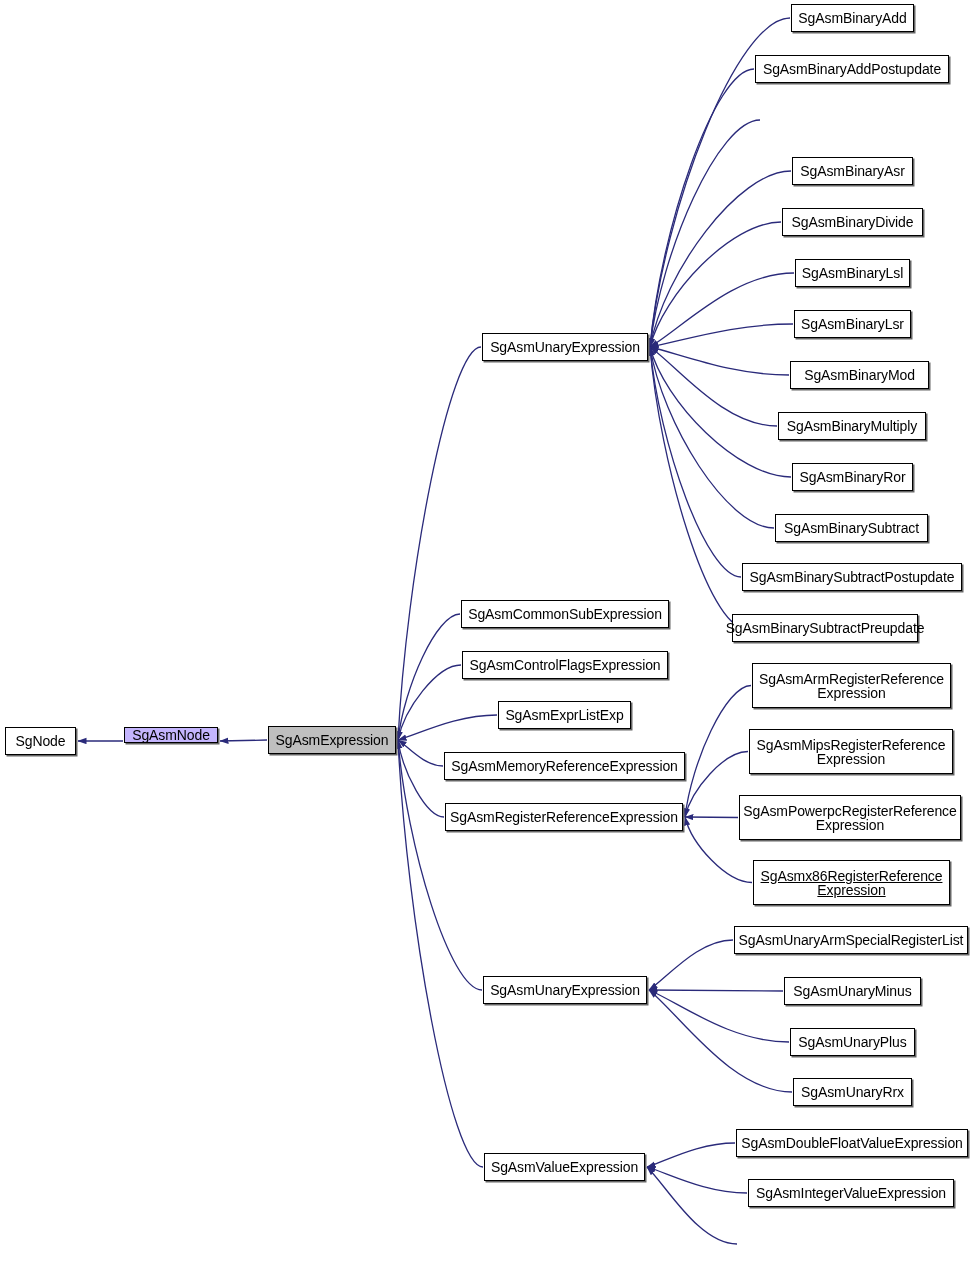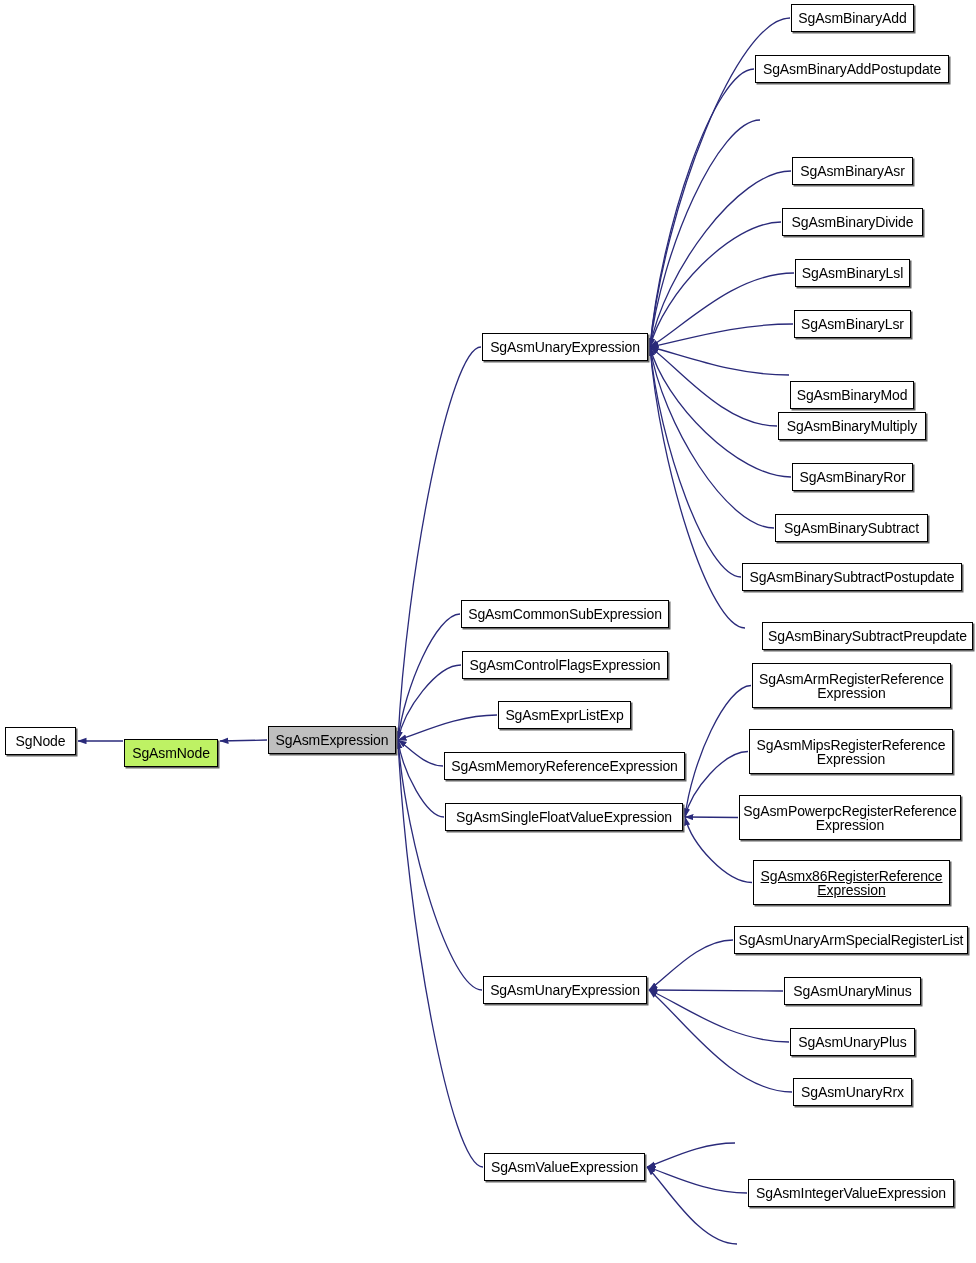--- a/index.html
+++ b/index.html
@@ -83,48 +83,49 @@
       <path d="M752,882.5 C726.54,882.5 691.7,844.51 685,817" fill="none" stroke="#2a2a7a" stroke-width="1.3" marker-end="url(#arrow)"></path>
       <path d="M733,940 C697.72,940 667.48,977.5 649,990" fill="none" stroke="#2a2a7a" stroke-width="1.3" marker-end="url(#arrow)"></path>
       <path d="M783,991 L649,990" fill="none" stroke="#2a2a7a" stroke-width="1.3" marker-end="url(#arrow)"></path>
       <path d="M789,1042 C730.2,1042 679.8,1003 649,990" fill="none" stroke="#2a2a7a" stroke-width="1.3" marker-end="url(#arrow)"></path>
       <path d="M792,1092 C731.94,1092 680.46,1015.5 649,990" fill="none" stroke="#2a2a7a" stroke-width="1.3" marker-end="url(#arrow)"></path>
       <path d="M735,1143 C698.04,1143 666.36,1161 647,1167" fill="none" stroke="#2a2a7a" stroke-width="1.3" marker-end="url(#arrow)"></path>
       <path d="M747,1193 C705,1193 669,1173.5 647,1167" fill="none" stroke="#2a2a7a" stroke-width="1.3" marker-end="url(#arrow)"></path>
       <path d="M737,1244 C699.2,1244 666.8,1186.25 647,1167" fill="none" stroke="#2a2a7a" stroke-width="1.3" marker-end="url(#arrow)"></path>
     </svg>
 <div class="node" style="left: 5px; top: 727px; width: 71px; height: 28px; border-color: rgb(0, 0, 0); background: rgb(255, 255, 255); box-shadow: rgb(102, 102, 102) 1.5px 1.5px 0px 0px;">SgNode</div>
-    <div class="node" style="left: 124px; top: 727px; width: 94px; height: 28px; border-color: rgb(0, 0, 0); background: #bef264; box-shadow: rgb(102, 102, 102) 1.5px 1.5px 0px 0px; margin-top: 12px;">SgAsmNode</div>
+    <div class="node" style="left: 124px; top: 727px; width: 94px; height: 16px; border-color: rgb(0, 0, 0); background: #c4b5fd; box-shadow: rgb(102, 102, 102) 1.5px 1.5px 0px 0px;">SgAsmNode</div>
     <div class="node highlight" style="left: 268px; top: 726px; width: 128px; height: 28px; border-color: rgb(0, 0, 0); background: rgb(191, 191, 191); box-shadow: rgb(102, 102, 102) 1.5px 1.5px 0px 0px;">SgAsmExpression</div>
     <div class="node" style="left: 482px; top: 333px; width: 166px; height: 28px; border-color: rgb(0, 0, 0); background: rgb(255, 255, 255); box-shadow: rgb(102, 102, 102) 1.5px 1.5px 0px 0px;">SgAsmUnaryExpression</div>
     <div class="node" style="left: 791px; top: 4px; width: 123px; height: 28px; border-color: rgb(0, 0, 0); background: rgb(255, 255, 255); box-shadow: rgb(102, 102, 102) 1.5px 1.5px 0px 0px;">SgAsmBinaryAdd</div>
     <div class="node" style="left: 755px; top: 55px; width: 194px; height: 28px; border-color: rgb(0, 0, 0); background: rgb(255, 255, 255); box-shadow: rgb(102, 102, 102) 1.5px 1.5px 0px 0px;">SgAsmBinaryAddPostupdate</div>
     <div class="node" style="left: 792px; top: 157px; width: 121px; height: 28px; border-color: rgb(0, 0, 0); background: rgb(255, 255, 255); box-shadow: rgb(102, 102, 102) 1.5px 1.5px 0px 0px;">SgAsmBinaryAsr</div>
     <div class="node" style="left: 782px; top: 208px; width: 141px; height: 28px; border-color: rgb(0, 0, 0); background: rgb(255, 255, 255); box-shadow: rgb(102, 102, 102) 1.5px 1.5px 0px 0px;">SgAsmBinaryDivide</div>
     <div class="node" style="left: 795px; top: 259px; width: 115px; height: 28px; border-color: rgb(0, 0, 0); background: rgb(255, 255, 255); box-shadow: rgb(102, 102, 102) 1.5px 1.5px 0px 0px;">SgAsmBinaryLsl</div>
     <div class="node" style="left: 794px; top: 310px; width: 117px; height: 28px; border-color: rgb(0, 0, 0); background: rgb(255, 255, 255); box-shadow: rgb(102, 102, 102) 1.5px 1.5px 0px 0px;">SgAsmBinaryLsr</div>
-    <div class="node" style="left: 790px; top: 361px; width: 124px; height: 28px; border-color: rgb(0, 0, 0); background: rgb(255, 255, 255); box-shadow: rgb(102, 102, 102) 1.5px 1.5px 0px 0px; margin-top: 20px;">SgAsmBinaryMod</div>
+    <div class="node" style="left: 790px; top: 361px; width: 139px; height: 28px; border-color: rgb(0, 0, 0); background: rgb(255, 255, 255); box-shadow: rgb(102, 102, 102) 1.5px 1.5px 0px 0px;">SgAsmBinaryMod</div>
     <div class="node" style="left: 778px; top: 412px; width: 148px; height: 28px; border-color: rgb(0, 0, 0); background: rgb(255, 255, 255); box-shadow: rgb(102, 102, 102) 1.5px 1.5px 0px 0px;">SgAsmBinaryMultiply</div>
     <div class="node" style="left: 792px; top: 463px; width: 121px; height: 28px; border-color: rgb(0, 0, 0); background: rgb(255, 255, 255); box-shadow: rgb(102, 102, 102) 1.5px 1.5px 0px 0px;">SgAsmBinaryRor</div>
     <div class="node" style="left: 775px; top: 514px; width: 153px; height: 28px; border-color: rgb(0, 0, 0); background: rgb(255, 255, 255); box-shadow: rgb(102, 102, 102) 1.5px 1.5px 0px 0px;">SgAsmBinarySubtract</div>
     <div class="node" style="left: 742px; top: 563px; width: 220px; height: 28px; border-color: rgb(0, 0, 0); background: rgb(255, 255, 255); box-shadow: rgb(102, 102, 102) 1.5px 1.5px 0px 0px;">SgAsmBinarySubtractPostupdate</div>
-    <div class="node" style="left: 762px; top: 614px; width: 211px; height: 28px; border-color: rgb(0, 0, 0); background: rgb(255, 255, 255); box-shadow: rgb(102, 102, 102) 1.5px 1.5px 0px 0px; margin-top: 8px;">SgAsmBinarySubtractPreupdate</div>
+    <div class="node" style="left: 732px; top: 614px; width: 186px; height: 28px; border-color: rgb(0, 0, 0); background: rgb(255, 255, 255); box-shadow: rgb(102, 102, 102) 1.5px 1.5px 0px 0px;">SgAsmBinarySubtractPreupdate</div>
     <div class="node" style="left: 462px; top: 651px; width: 206px; height: 28px; border-color: rgb(0, 0, 0); background: rgb(255, 255, 255); box-shadow: rgb(102, 102, 102) 1.5px 1.5px 0px 0px;">SgAsmControlFlagsExpression</div>
     <div class="node" style="left: 461px; top: 600px; width: 208px; height: 28px; border-color: rgb(0, 0, 0); background: rgb(255, 255, 255); box-shadow: rgb(102, 102, 102) 1.5px 1.5px 0px 0px;">SgAsmCommonSubExpression</div>
     <div class="node" style="left: 498px; top: 701px; width: 133px; height: 28px; border-color: rgb(0, 0, 0); background: rgb(255, 255, 255); box-shadow: rgb(102, 102, 102) 1.5px 1.5px 0px 0px;">SgAsmExprListExp</div>
     <div class="node" style="left: 444px; top: 752px; width: 241px; height: 28px; border-color: rgb(0, 0, 0); background: rgb(255, 255, 255); box-shadow: rgb(102, 102, 102) 1.5px 1.5px 0px 0px;">SgAsmMemoryReferenceExpression</div>
-    <div class="node" style="left: 445px; top: 803px; width: 238px; height: 28px; border-color: rgb(0, 0, 0); background: rgb(255, 255, 255); box-shadow: rgb(102, 102, 102) 1.5px 1.5px 0px 0px;">SgAsmSingleFloatValueExpression</div>
+    <div class="node" style="left: 445px; top: 803px; width: 238px; height: 28px; border-color: rgb(0, 0, 0); background: rgb(255, 255, 255); box-shadow: rgb(102, 102, 102) 1.5px 1.5px 0px 0px;">SgAsmRegisterReferenceExpression</div>
     <div class="node" style="left: 752px; top: 663px; width: 199px; height: 45px; border-color: rgb(0, 0, 0); background: rgb(255, 255, 255); box-shadow: rgb(102, 102, 102) 1.5px 1.5px 0px 0px;">SgAsmArmRegisterReference
 Expression</div>
     <div class="node" style="left: 749px; top: 729px; width: 204px; height: 45px; border-color: rgb(0, 0, 0); background: rgb(255, 255, 255); box-shadow: rgb(102, 102, 102) 1.5px 1.5px 0px 0px;">SgAsmMipsRegisterReference
 Expression</div>
     <div class="node" style="left: 739px; top: 795px; width: 222px; height: 45px; border-color: rgb(0, 0, 0); background: rgb(255, 255, 255); box-shadow: rgb(102, 102, 102) 1.5px 1.5px 0px 0px;">SgAsmPowerpcRegisterReference
 Expression</div>
     <div class="node" style="left: 753px; top: 860px; width: 197px; height: 45px; border-color: rgb(0, 0, 0); background: rgb(255, 255, 255); box-shadow: rgb(102, 102, 102) 1.5px 1.5px 0px 0px; text-decoration: underline;">SgAsmx86RegisterReference
 Expression</div>
     <div class="node" style="left: 483px; top: 976px; width: 164px; height: 28px; border-color: rgb(0, 0, 0); background: rgb(255, 255, 255); box-shadow: rgb(102, 102, 102) 1.5px 1.5px 0px 0px;">SgAsmUnaryExpression</div>
     <div class="node" style="left: 734px; top: 926px; width: 234px; height: 28px; border-color: rgb(0, 0, 0); background: rgb(255, 255, 255); box-shadow: rgb(102, 102, 102) 1.5px 1.5px 0px 0px;">SgAsmUnaryArmSpecialRegisterList</div>
     <div class="node" style="left: 784px; top: 977px; width: 137px; height: 28px; border-color: rgb(0, 0, 0); background: rgb(255, 255, 255); box-shadow: rgb(102, 102, 102) 1.5px 1.5px 0px 0px;">SgAsmUnaryMinus</div>
     <div class="node" style="left: 790px; top: 1028px; width: 125px; height: 28px; border-color: rgb(0, 0, 0); background: rgb(255, 255, 255); box-shadow: rgb(102, 102, 102) 1.5px 1.5px 0px 0px;">SgAsmUnaryPlus</div>
     <div class="node" style="left: 793px; top: 1078px; width: 119px; height: 28px; border-color: rgb(0, 0, 0); background: rgb(255, 255, 255); box-shadow: rgb(102, 102, 102) 1.5px 1.5px 0px 0px;">SgAsmUnaryRrx</div>
     <div class="node" style="left: 484px; top: 1153px; width: 161px; height: 28px; border-color: rgb(0, 0, 0); background: rgb(255, 255, 255); box-shadow: rgb(102, 102, 102) 1.5px 1.5px 0px 0px;">SgAsmValueExpression</div>
+    <div class="node" style="left: 736px; top: 1129px; width: 232px; height: 28px; border-color: rgb(0, 0, 0); background: rgb(255, 255, 255); box-shadow: rgb(102, 102, 102) 1.5px 1.5px 0px 0px;">SgAsmDoubleFloatValueExpression</div>
     <div class="node" style="left: 748px; top: 1179px; width: 206px; height: 28px; border-color: rgb(0, 0, 0); background: rgb(255, 255, 255); box-shadow: rgb(102, 102, 102) 1.5px 1.5px 0px 0px;">SgAsmIntegerValueExpression</div>
   </div>
 
 </body></html>

